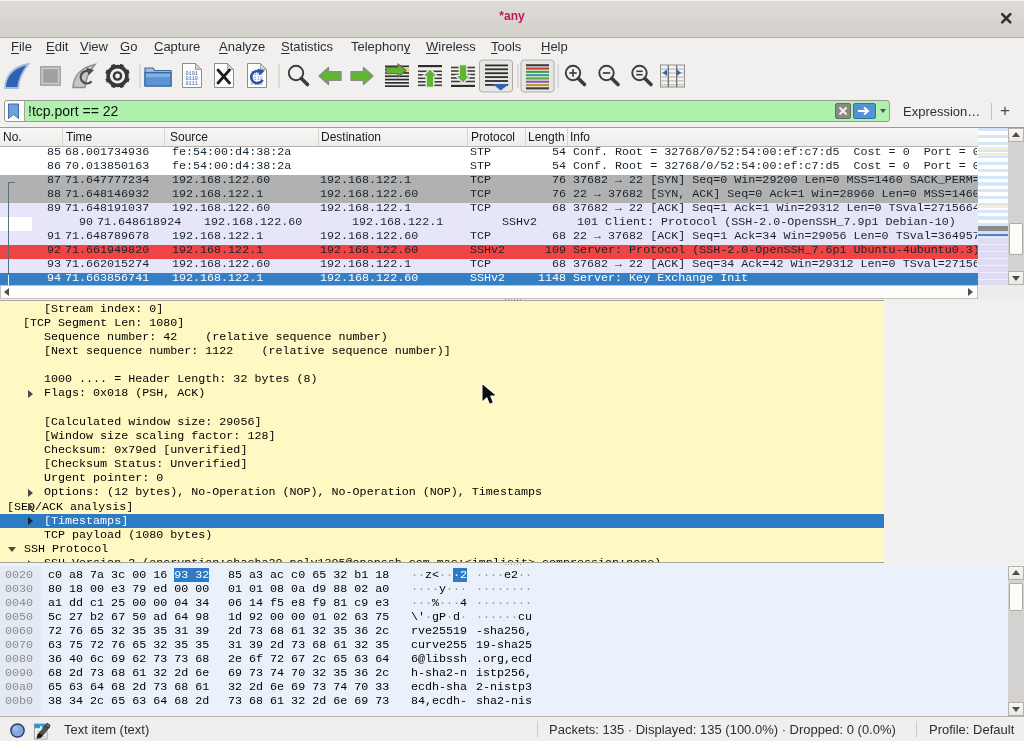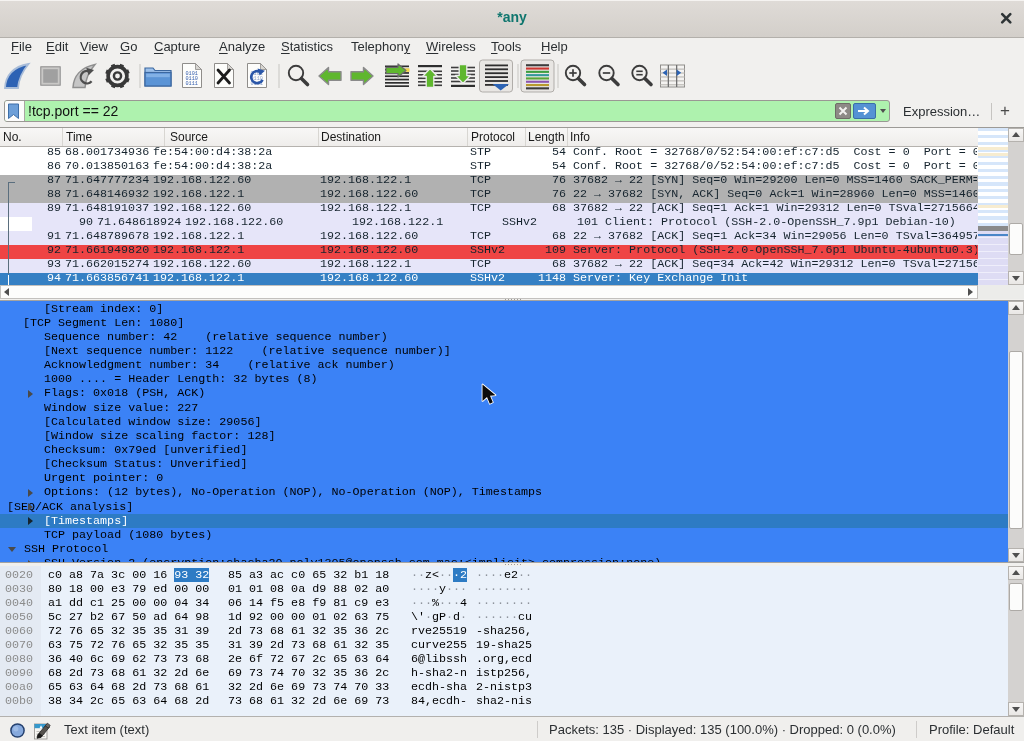--- a/index.html
+++ b/index.html
@@ -3,46 +3,46 @@
 <meta charset="utf-8">
 <style>
 html,body{margin:0;padding:0}
 body{width:1024px;height:741px;position:relative;overflow:hidden;
   font-family:"Liberation Sans",sans-serif;background:#f1f0ee;}
 .a{position:absolute}
 .mono{font-family:"Liberation Mono",monospace;font-size:11.7px;white-space:pre}
 
 #titlebar{left:0;top:0;width:1024px;height:36px;
   background:linear-gradient(#dfdbd7,#d3cfca);border-top:1px solid #f5f3f1;border-bottom:1px solid #b3b0ab}
-#title{left:0;top:9px;width:1024px;text-align:center;font-size:14px;font-weight:bold;color:#0f766e}
+#title{left:0;top:9px;width:1024px;text-align:center;font-size:12px;font-weight:bold;color:#be185d}
 
 #menubar{left:0;top:39px;width:1024px;height:20px;font-size:13px;color:#2b2f32}
 #menubar span{position:absolute;top:0}
 
 #toolbar{left:0;top:58px;width:1024px;height:36px}
 
 #fwrap{left:4px;top:100px;width:886px;height:22px;background:#aef2ae;border:1px solid #9a9894;border-radius:3px;box-sizing:border-box}
 #fbook{left:5px;top:101px;width:19px;height:20px;background:#fcfcfc;border-right:1px solid #a8a6a2;border-radius:2px 0 0 2px}
 #ftext{left:28px;top:102.5px;font-size:14px;color:#111}
 #fexpr{left:903px;top:104px;font-size:13px;color:#2b2f32}
 #fsep{left:991px;top:103px;width:1px;height:17px;background:#c6c4c1}
 #fplus{left:1000px;top:101px;font-size:17px;color:#4a4a4a}
 
 #plist{left:0;top:127px;width:1024px;height:171px;background:#fff;border-top:1px solid #9c9a96}
 #phead{left:0;top:0;width:978px;height:18px;background:linear-gradient(#f8f7f6,#efedeb);border-bottom:1px solid #b5b2ae;font-size:12px;color:#1a1a1a}
 #phead span{position:absolute;top:2px}
 .hsep{position:absolute;top:0;width:1px;height:18px;background:#d8d6d2}
 .prow{position:absolute;left:0;width:994px;height:14px;line-height:11.6px;color:#16242e}
 .prow span{position:absolute;top:0}
 .c1{left:0;width:61px;text-align:right}
-.c2{left:65px}.c3{left:153px}.c4{left:320px}.c5{left:470px}
+.c2{left:65px}.c3{left:172px}.c4{left:320px}.c5{left:470px}
 .c6{left:522px;width:44px;text-align:right}
 .c7{left:573px;width:404px;overflow:hidden}
 
-#dpane{left:0;top:300px;width:1024px;height:261px;background:#3b82f6;border-top:1px solid #a5a3a0;border-bottom:1px solid #a5a3a0;overflow:hidden}
+#dpane{left:0;top:300px;width:884px;height:261px;background:#fef9c3;border-top:1px solid #a5a3a0;border-bottom:1px solid #a5a3a0;overflow:hidden}
 .dline{position:absolute;left:0;width:1008px;height:14.15px;line-height:14.15px;color:#000;padding-left:44px;box-sizing:border-box}
 .dsel{background:#2d7bc4;color:#fff}
 .tri{position:absolute;width:0;height:0;border-top:4px solid transparent;border-bottom:4px solid transparent;border-left:5px solid #4a4a4a}
 .trid{position:absolute;width:0;height:0;border-left:4px solid transparent;border-right:4px solid transparent;border-top:5px solid #4a4a4a}
 
 #hpane{left:0;top:566px;width:1024px;height:150px;background:#eaf1fa;overflow:hidden}
 .hrow{position:absolute;left:0;width:1008px;height:14.1px;line-height:14.1px;color:#000}
 .hrow span{position:absolute;top:0}
 .hoff{left:5px;color:#8b8b8b}
 .hx1{left:48px}.hx2{left:228px}.ha1{left:411px}.ha2{left:476px}
@@ -320,25 +320,23 @@
 <div class="tri-r" style="left:968px;top:160px"></div>
 <div class="a" style="left:978px;top:157px;width:46px;height:14px;background:#ececea"></div>
 
 </div>
 
 <div class="a" id="dpane">
 <div class="dline mono" style="top:0.50px;">[Stream index: 0]</div>
 <div class="dline mono" style="top:14.65px;padding-left:23px;">[TCP Segment Len: 1080]</div>
 <div class="dline mono" style="top:28.80px;">Sequence number: 42    (relative sequence number)</div>
 <div class="dline mono" style="top:42.95px;">[Next sequence number: 1122    (relative sequence number)]</div>
-<div class="dline mono" style="top:57.10px;">Acknowledgment number: 34    (relative ack number)</div>
 <div class="dline mono" style="top:71.25px;">1000 .... = Header Length: 32 bytes (8)</div>
 <div class="dline mono" style="top:85.40px;">Flags: 0x018 (PSH, ACK)</div>
 <div class="tri" style="left:28px;top:88.90px;border-left-color:#4a4a4a"></div>
-<div class="dline mono" style="top:99.55px;">Window size value: 227</div>
 <div class="dline mono" style="top:113.70px;">[Calculated window size: 29056]</div>
 <div class="dline mono" style="top:127.85px;">[Window size scaling factor: 128]</div>
 <div class="dline mono" style="top:142.00px;">Checksum: 0x79ed [unverified]</div>
 <div class="dline mono" style="top:156.15px;">[Checksum Status: Unverified]</div>
 <div class="dline mono" style="top:170.30px;">Urgent pointer: 0</div>
 <div class="dline mono" style="top:184.45px;">Options: (12 bytes), No-Operation (NOP), No-Operation (NOP), Timestamps</div>
 <div class="tri" style="left:28px;top:187.95px;border-left-color:#4a4a4a"></div>
 <div class="dline mono" style="top:198.60px;padding-left:7px;">[SEQ/ACK analysis]</div>
 <div class="tri" style="left:28px;top:202.10px;border-left-color:#4a4a4a"></div>
 <div class="dline mono dsel" style="top:212.75px;">[Timestamps]</div>

